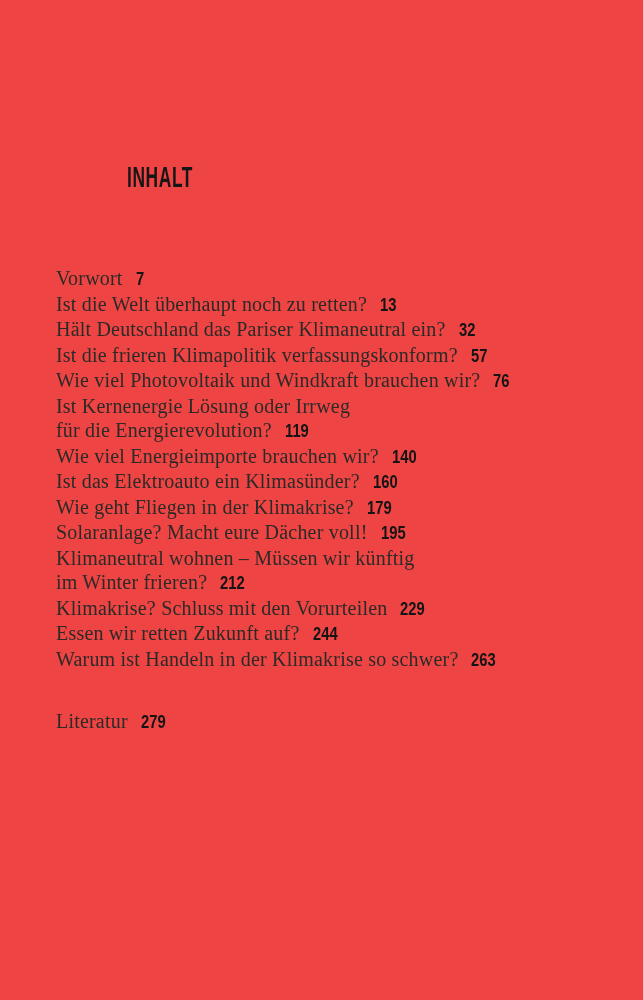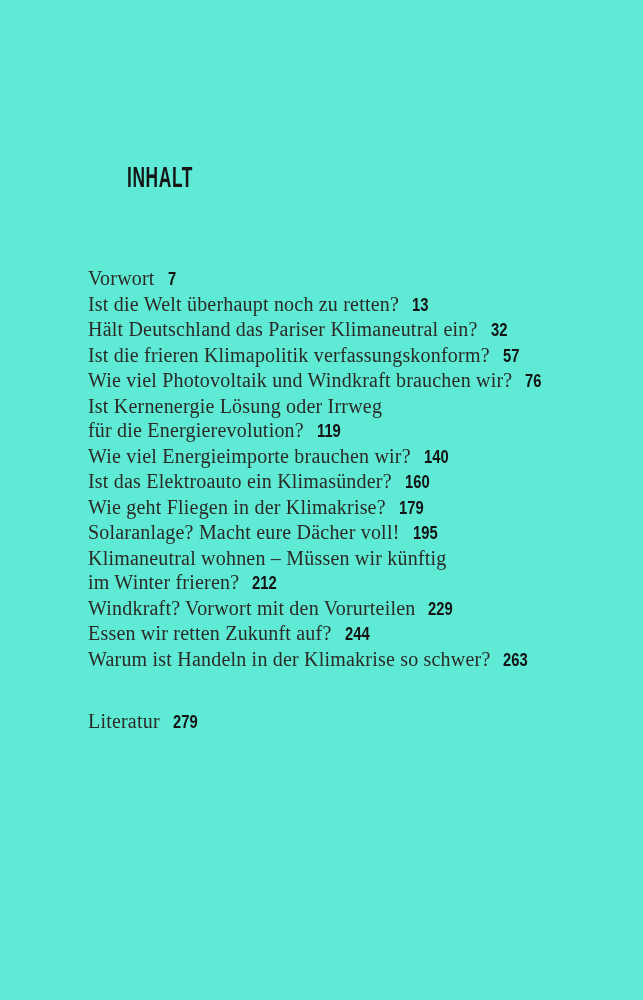--- a/index.html
+++ b/index.html
@@ -4,42 +4,42 @@
 <style>
   html, body {
     margin: 0;
     padding: 0;
     background: #ffffff;
   }
   .page {
     position: relative;
     width: 643px;
     height: 1000px;
-    background: #5eead4;
+    background: #ef4444;
     overflow: hidden;
     font-family: "Liberation Serif", serif;
   }
   .title {
     position: absolute;
     left: 127px;
     top: 163px;
     margin: 0;
     font-family: "Liberation Sans", sans-serif;
     font-weight: 700;
     font-size: 29px;
     line-height: 29px;
     letter-spacing: 1px;
     color: #161616;
     transform: scaleX(0.60);
     transform-origin: left top;
     white-space: nowrap;
   }
   .toc {
     position: absolute;
-    left: 88px;
+    left: 56px;
     top: 266px;
     width: 545px;
     font-size: 20px;
     line-height: 24.5px;
     letter-spacing: 0.2px;
     color: #2b2a27;
   }
   .entry { margin: 0; }
   .entry.gap { margin-top: 37px; }
   .line { white-space: nowrap; }
@@ -90,21 +90,21 @@
         <div class="line"><span class="txt">Wie geht Fliegen in der Klimakrise?</span><span class="num">179</span></div>
       </div>
       <div class="entry">
         <div class="line"><span class="txt">Solaranlage? Macht eure Dächer voll!</span><span class="num">195</span></div>
       </div>
       <div class="entry">
         <div class="line"><span class="txt">Klimaneutral wohnen – Müssen wir künftig</span></div>
         <div class="line"><span class="txt">im Winter frieren?</span><span class="num">212</span></div>
       </div>
       <div class="entry">
-        <div class="line"><span class="txt">Windkraft? Vorwort mit den Vorurteilen</span><span class="num">229</span></div>
+        <div class="line"><span class="txt">Klimakrise? Schluss mit den Vorurteilen</span><span class="num">229</span></div>
       </div>
       <div class="entry">
         <div class="line"><span class="txt">Essen wir retten Zukunft auf?</span><span class="num">244</span></div>
       </div>
       <div class="entry">
         <div class="line"><span class="txt">Warum ist Handeln in der Klimakrise so schwer?</span><span class="num">263</span></div>
       </div>
       <div class="entry gap">
         <div class="line"><span class="txt">Literatur</span><span class="num">279</span></div>
       </div>

